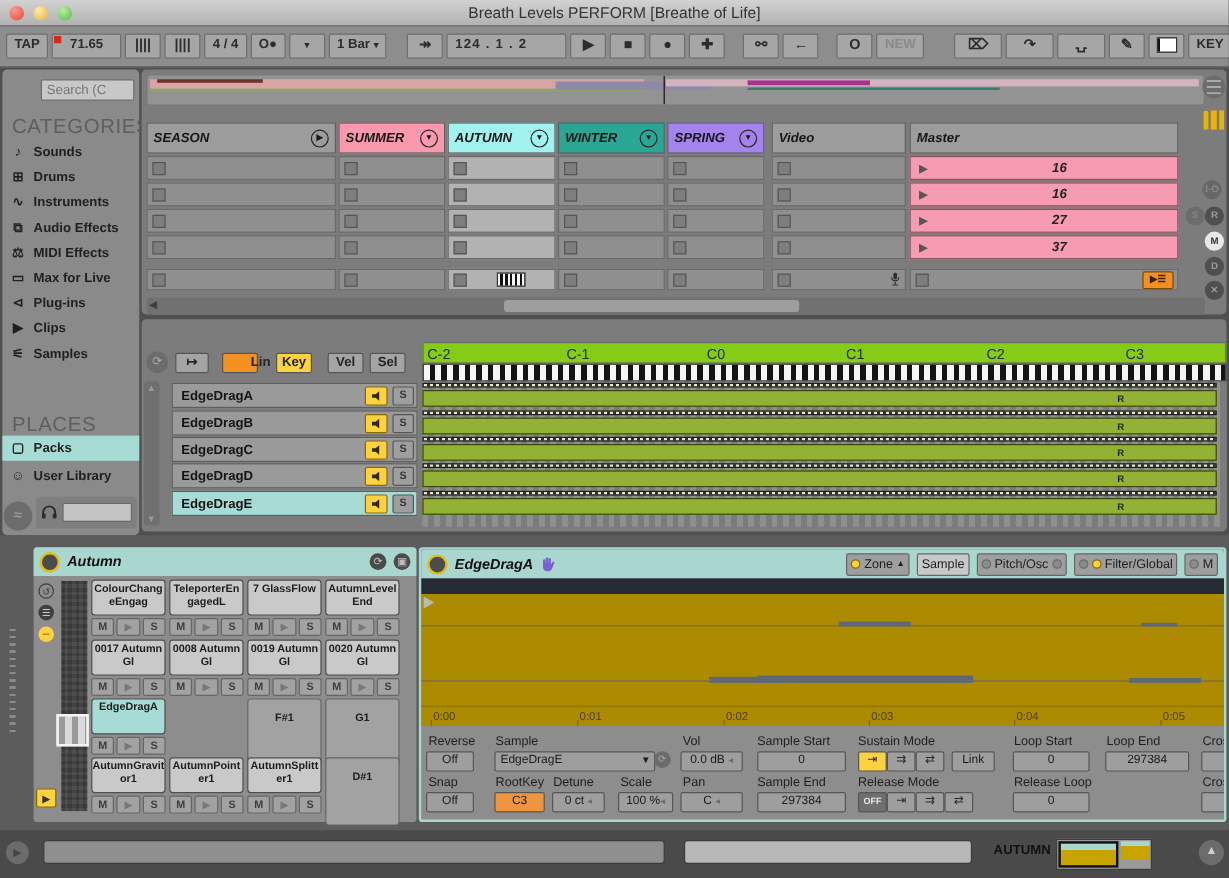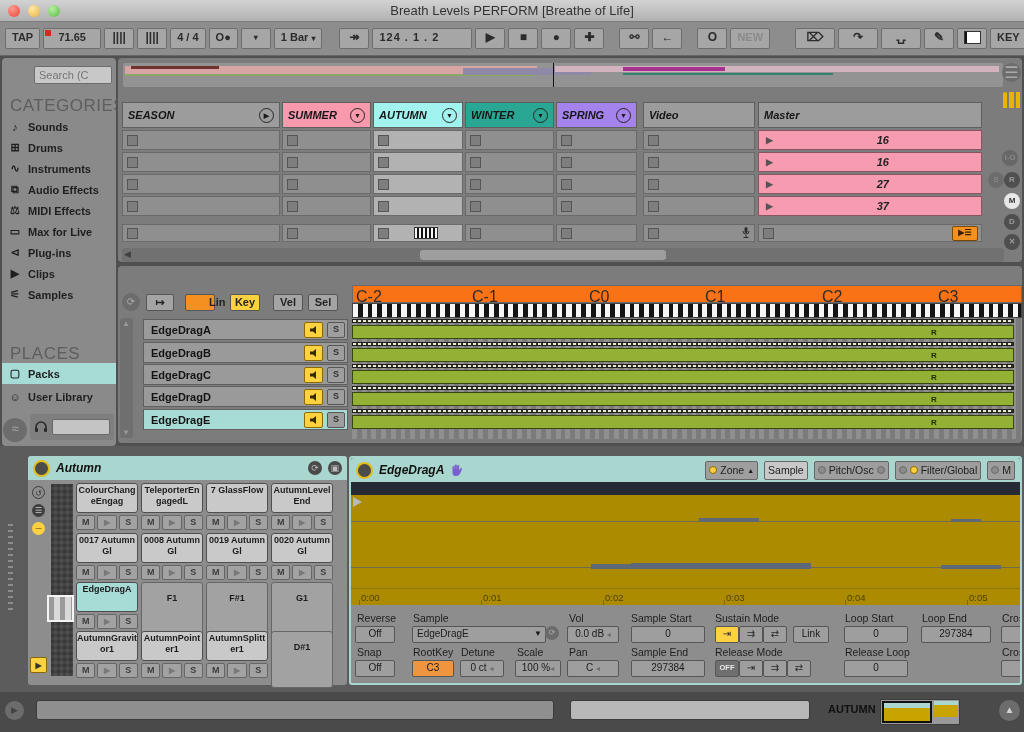--- a/index.html
+++ b/index.html
@@ -59,21 +59,21 @@
            border:1px solid #333;margin:0 auto;}
   .stopall{margin-left:auto;margin-right:3px;width:24px;height:13px;background:#f39022;border:1px solid #7a4a00;
            border-radius:2px;font-size:8px;line-height:12px;text-align:center;color:#3a2200;font-weight:bold;}
   .hscroll{left:122px;top:248px;width:882px;height:14px;background:#717171;border-radius:3px;}
   .hthumb{left:298px;top:2px;width:246px;height:10px;background:#9e9e9e;border-radius:3px;}
   .rtoggle{width:16px;height:16px;border-radius:50%;background:#4f4f4f;color:#9a9a9a;font-size:8px;
            font-weight:bold;text-align:center;line-height:16px;}
   
   .zbtn{top:294px;height:17px;border:1px solid #565656;border-radius:2px;background:#a4a4a4;
         font-size:11px;font-weight:bold;text-align:center;line-height:15px;color:#242424;}
-  .keysoct{left:352px;top:285px;width:670px;height:18px;background:#f97316;border:1px solid #6a6a6a;font-size:16px;color:#2b2b2b;padding-left:20px;}
+  .keysoct{left:352px;top:285px;width:670px;height:18px;background:#84cc16;border:1px solid #6a6a6a;font-size:12px;color:#2b2b2b;padding-left:20px;}
   .keysoct span{position:absolute;top:2px;}
   .keys{left:352px;top:303px;width:670px;height:15px;
         background:repeating-linear-gradient(90deg,#f6f6f6 0 5.1px,#141414 5.1px 9.7px);border:1px solid #444;}
   .zonebg{left:352px;top:318px;width:670px;height:121px;
           background:repeating-linear-gradient(90deg,#8f8f8f 0 4.85px,#7b7b7b 4.85px 9.7px);}
   .zrow-name{left:143px;width:205px;height:21px;background:#9a9a9a;border:1px solid #5f5f5f;
              display:flex;align-items:center;font-size:11px;font-weight:bold;color:#141414;padding-left:7px;}
   .zrow-name.sel{background:#a7dbd6;}
   .spk{margin-left:auto;width:17px;height:14px;background:#fdd13f;border:1px solid #8a6a00;border-radius:2px;
        display:flex;align-items:center;justify-content:center;flex:none;}
@@ -603,23 +603,20 @@
           <span>S</span>
         </div>
       </div>
     <div class="abs pad pc0 pr2">
         <div class="padname sel">EdgeDragA</div>
         <div class="ms">
           <span>M</span>
           <span class="pl">▶</span>
           <span>S</span>
         </div>
-      </div>
-    <div class="abs pad empty pc1 pr2">
-        <div class="padname">F1</div>
       </div>
     <div class="abs pad empty pc2 pr2">
         <div class="padname">F#1</div>
       </div>
     <div class="abs pad empty pc3 pr2">
         <div class="padname">G1</div>
       </div>
     <div class="abs pad pc0 pr3">
         <div class="padname">AutumnGravitor1</div>
         <div class="ms">

